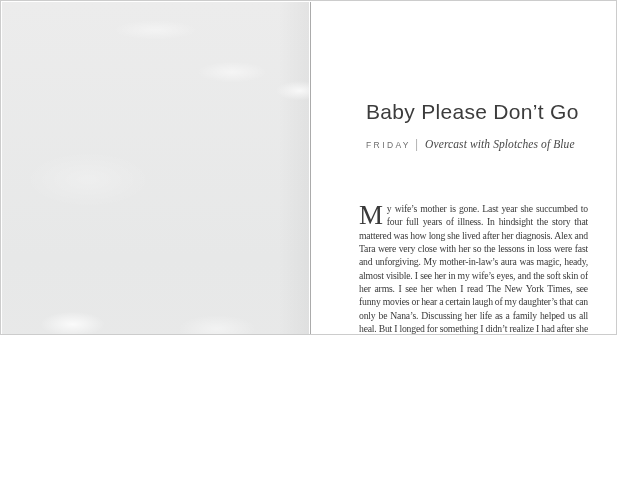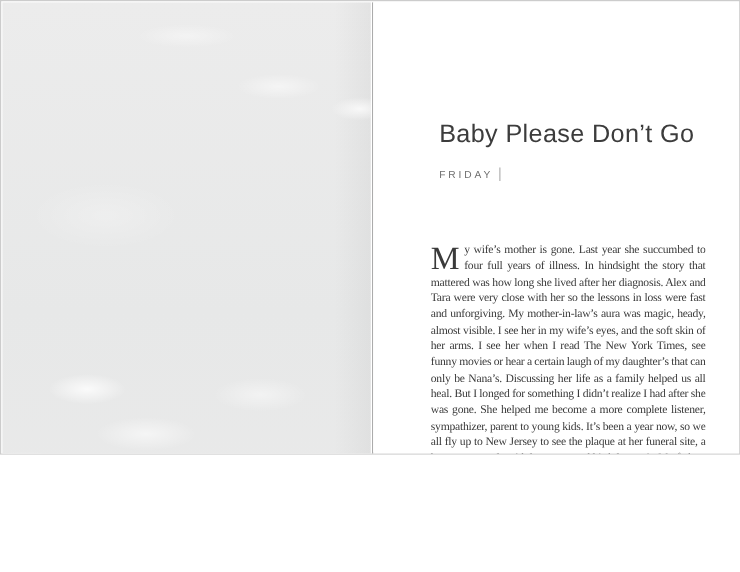--- a/index.html
+++ b/index.html
@@ -1,18 +1,18 @@
 <!DOCTYPE html>
 <html lang="en"><head>
 <meta charset="utf-8">
 <style>
   html,body{margin:0;padding:0;background:#fff;}
   .screen{
     position:relative;
-    width:617px;height:379px;
+    width:617px;height:335px;
     box-sizing:border-box;
     background:#fff;
     border:1px solid #cccccc;
     overflow:hidden;
     font-family:"Liberation Sans",sans-serif;
   }
   
   .sky{
     position:absolute;left:1px;top:1px;width:307px;height:467px;
     background:
@@ -101,20 +101,21 @@
 
   <div class="gutter"></div>
 
   <div class="page-right">
 
     <h1 class="chapter-title">Baby Please Don’t Go</h1>
 
     <div class="subtitle-row">
       <span class="kicker">FRIDAY</span>
       <span class="sub-sep">|</span>
+      <span class="weather">Overcast with Splotches of Blue</span>
     </div>
 
     <p class="body-text">
       <span class="dropcap">M</span><span>y wife’s mother is gone. Last year she succumbed to four full years of illness. In hindsight the story that mattered was how long she lived after her diagnosis. Alex and Tara were very close with her so the lessons in loss were fast and unforgiving. My mother-in-law’s aura was magic, heady, almost visible. I see her in my wife’s eyes, and the soft skin of her arms. I see her when I read </span><span class="body-italic">The New York Times</span><span>, see funny movies or hear a certain laugh of my daughter’s that can only be Nana’s. Discussing her life as a family helped us all heal. But I longed for something I didn’t realize I had after she was gone. She helped me become a more complete listener, sympathizer, parent to young kids. It’s been a year now, so we all fly up to New Jersey to see the plaque at her funeral site, a bronze rectangle with her name and birthday on it. My father-in-law chose to keep it just us, asking his friends and even his brothers to let the immediate family gather in private. My mother and stepdad, Roger, are here. We all wear black on a gray day and I wish I’d thought to suggest casual wear. The vibe is so morbid. We should celebrate her. I watch my father-in-law approach the grave. We all</span>
     </p>
 
     <div class="pagenum-row">
       <span class="page-sep">|</span><span class="page-num">9</span>
     </div>
 

